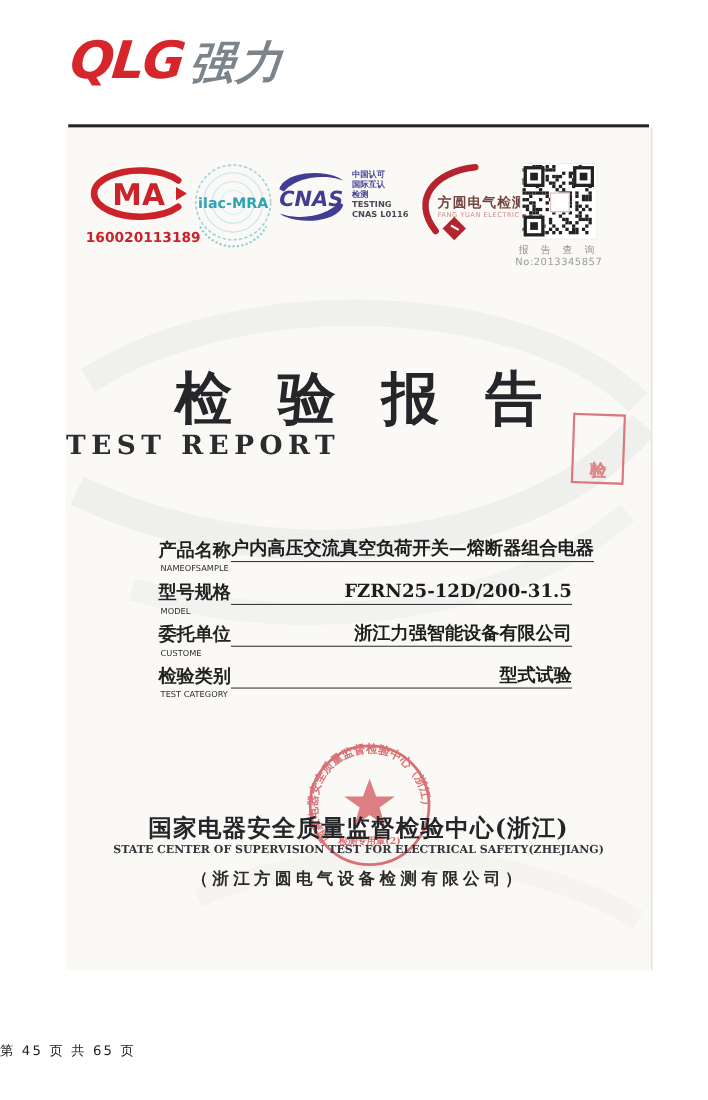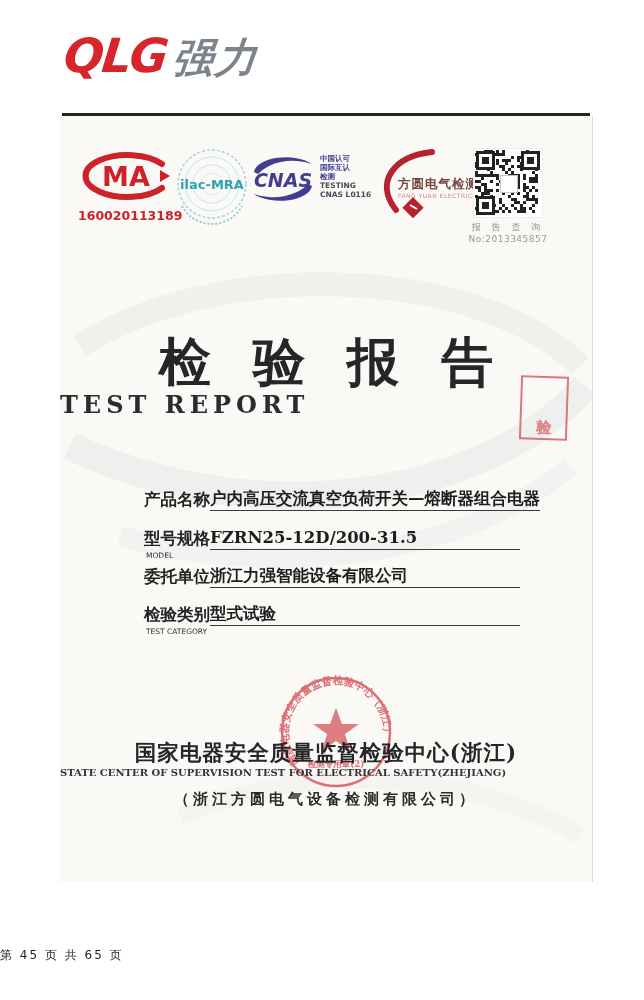--- a/index.html
+++ b/index.html
@@ -59,31 +59,31 @@
     border:2px solid #d4595e;transform:rotate(2deg);opacity:.8;
     display:flex;align-items:center;justify-content:center;}
   .sq-seal span{writing-mode:vertical-rl;font-size:15px;color:#d4595e;font-weight:bold;
     letter-spacing:1px;opacity:.85;}
 
   
   .fields{position:absolute;left:84px;top:372px;width:376px;z-index:1;}
   .frow{position:absolute;left:0;width:100%;}
   .frow .line{display:flex;align-items:flex-end;}
   .flabel{font-size:16.5px;font-weight:600;color:#222;white-space:nowrap;}
-  .ffill{flex:1;border-bottom:1.5px solid #3a3a3a;text-align:left;
+  .ffill{flex:1;border-bottom:1.5px solid #3a3a3a;text-align:right;
     font-size:16.5px;color:#1d1d1d;font-weight:600;white-space:nowrap;line-height:22px;}
   .ffill.left{text-align:left;}
   .fsub{font-size:7.5px;color:#2e2e2e;margin-top:1px;margin-left:2px;
     font-family:"DejaVu Sans", sans-serif;letter-spacing:0;}
 
   
   .seal{position:absolute;left:218px;top:558px;z-index:1;opacity:.85;}
   .issuer-cn{position:absolute;left:0;top:622px;width:100%;text-align:center;z-index:2;
     font-size:21.5px;font-weight:bold;color:#26262a;letter-spacing:1px;}
-  .issuer-en{position:absolute;left:0;top:651px;width:100%;z-index:2;
+  .issuer-en{position:absolute;left:0;top:651px;width:100%;text-align:center;z-index:2;
     font-size:10px;font-weight:bold;color:#33333a;letter-spacing:0px;}
   .issuer-co{position:absolute;left:0;top:674px;width:100%;text-align:center;z-index:2;
     font-size:15px;color:#2b2b2b;letter-spacing:4px;font-weight:600;}
 
   
   .footer{position:absolute;left:0;top:947px;width:100%;text-align:left;
     font-size:12px;color:#1e1e1e;font-family:"DejaVu Sans", sans-serif;letter-spacing:2px;}
 </style>
 </head>
 <body>
@@ -607,33 +607,35 @@
   <div class="sq-seal">
     <span>检验</span>
   </div>
 
   <div class="fields">
     <div class="frow" style="top:0;">
       <div class="line">
         <span class="flabel">产品名称</span>
         <span class="ffill left">户内高压交流真空负荷开关—熔断器组合电器</span>
       </div>
+      <div class="fsub">NAMEOFSAMPLE</div>
     </div>
     <div class="frow" style="top:39px;">
       <div class="line">
         <span class="flabel">型号规格</span>
         <span class="ffill">FZRN25-12D/200-31.5</span>
       </div>
       <div class="fsub">MODEL</div>
     </div>
     <div class="frow" style="top:77px;">
       <div class="line">
         <span class="flabel">委托单位</span>
         <span class="ffill">浙江力强智能设备有限公司</span>
       </div>
+      <div class="fsub">CUSTOME</div>
     </div>
     <div class="frow" style="top:115px;">
       <div class="line">
         <span class="flabel">检验类别</span>
         <span class="ffill">型式试验</span>
       </div>
       <div class="fsub">TEST CATEGORY</div>
     </div>
   </div>
 

